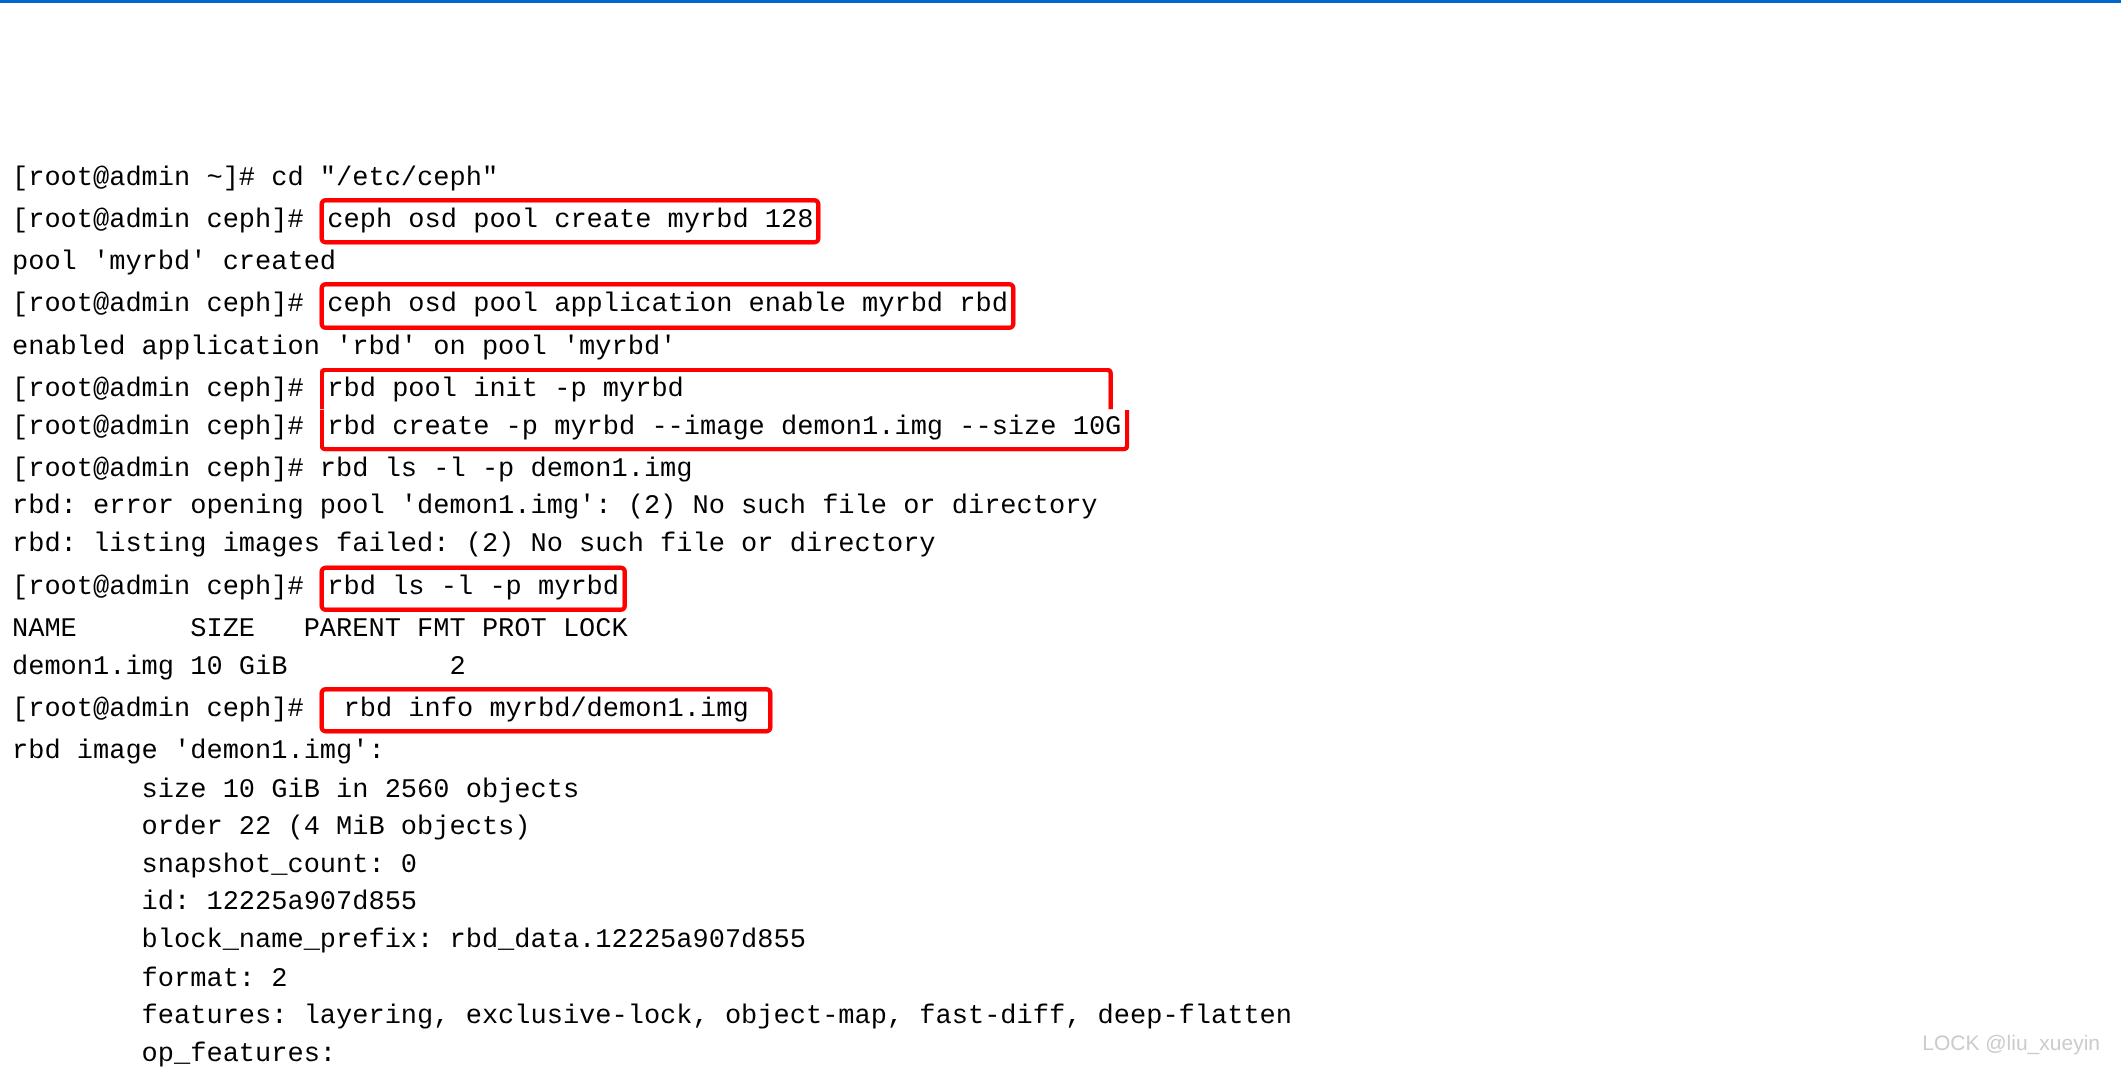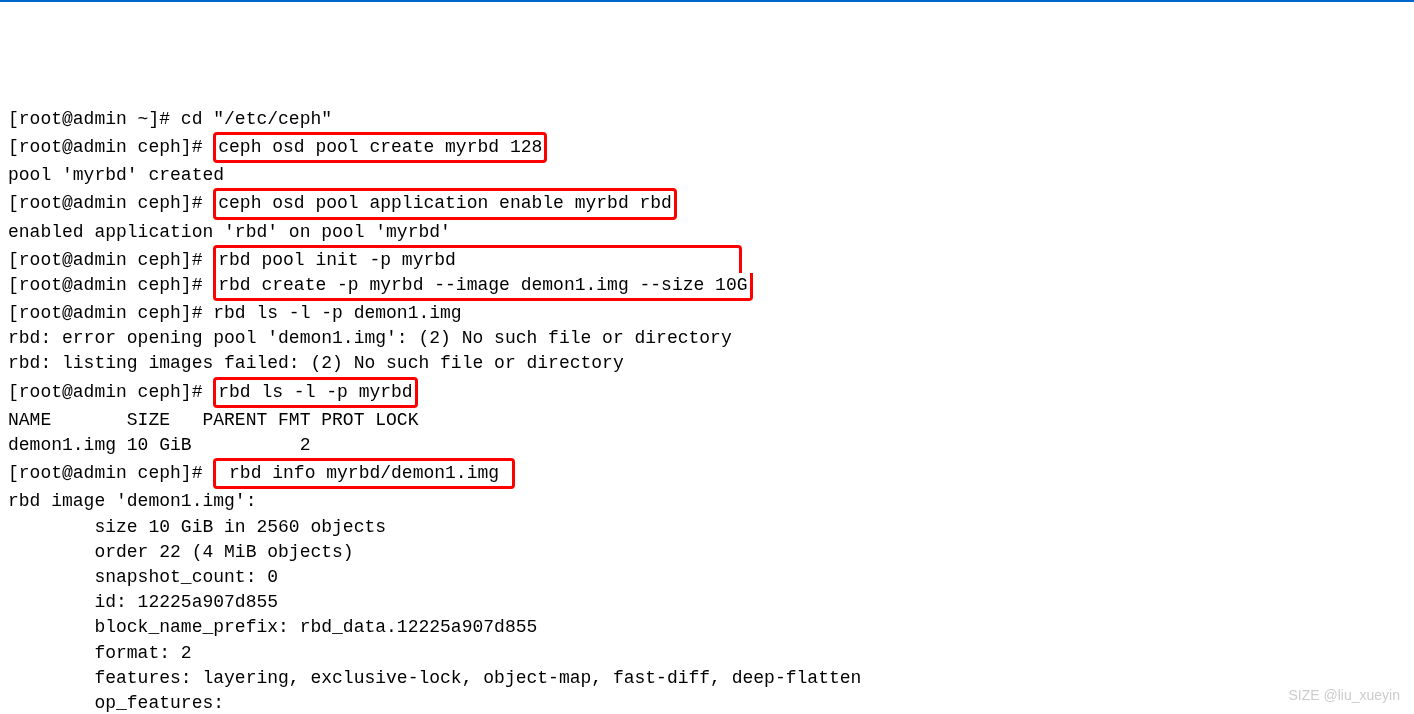--- a/index.html
+++ b/index.html
@@ -33,16 +33,16 @@
       font-family: Arial, sans-serif;
       white-space: nowrap;
     }
   </style>
 </head>
 <body>
 
 
 
 <div id="terminal"><div class="line"><span>[root@admin ~]# cd "/etc/ceph"</span></div><div class="line"><span>[root@admin ceph]# </span><span class="highlight">ceph osd pool create myrbd 128</span></div><div class="line"><span>pool 'myrbd' created</span></div><div class="line"><span>[root@admin ceph]# </span><span class="highlight">ceph osd pool application enable myrbd rbd</span></div><div class="line"><span>enabled application 'rbd' on pool 'myrbd'</span></div><div class="line"><span>[root@admin ceph]# </span><span class="highlight" style="border-bottom: none; border-bottom-left-radius: 0px; border-bottom-right-radius: 0px;">rbd pool init -p myrbd                          </span></div><div class="line"><span>[root@admin ceph]# </span><span class="highlight" style="border-top: none; border-top-left-radius: 0px; border-top-right-radius: 0px;">rbd create -p myrbd --image demon1.img --size 10G</span></div><div class="line"><span>[root@admin ceph]# rbd ls -l -p demon1.img</span></div><div class="line"><span>rbd: error opening pool 'demon1.img': (2) No such file or directory</span></div><div class="line"><span>rbd: listing images failed: (2) No such file or directory</span></div><div class="line"><span>[root@admin ceph]# </span><span class="highlight">rbd ls -l -p myrbd</span></div><div class="line"><span>NAME       SIZE   PARENT FMT PROT LOCK</span></div><div class="line"><span>demon1.img 10 GiB          2</span></div><div class="line"><span>[root@admin ceph]# </span><span class="highlight"> rbd info myrbd/demon1.img </span></div><div class="line"><span>rbd image 'demon1.img':</span></div><div class="line"><span>        size 10 GiB in 2560 objects</span></div><div class="line"><span>        order 22 (4 MiB objects)</span></div><div class="line"><span>        snapshot_count: 0</span></div><div class="line"><span>        id: 12225a907d855</span></div><div class="line"><span>        block_name_prefix: rbd_data.12225a907d855</span></div><div class="line"><span>        format: 2</span></div><div class="line"><span>        features: layering, exclusive-lock, object-map, fast-diff, deep-flatten</span></div><div class="line"><span>        op_features:</span></div></div>
-<div class="watermark">SIZE @liu_xueyin</div>
+<div class="watermark">LOCK @liu_xueyin</div>
 
 
 
 
 </body></html>

